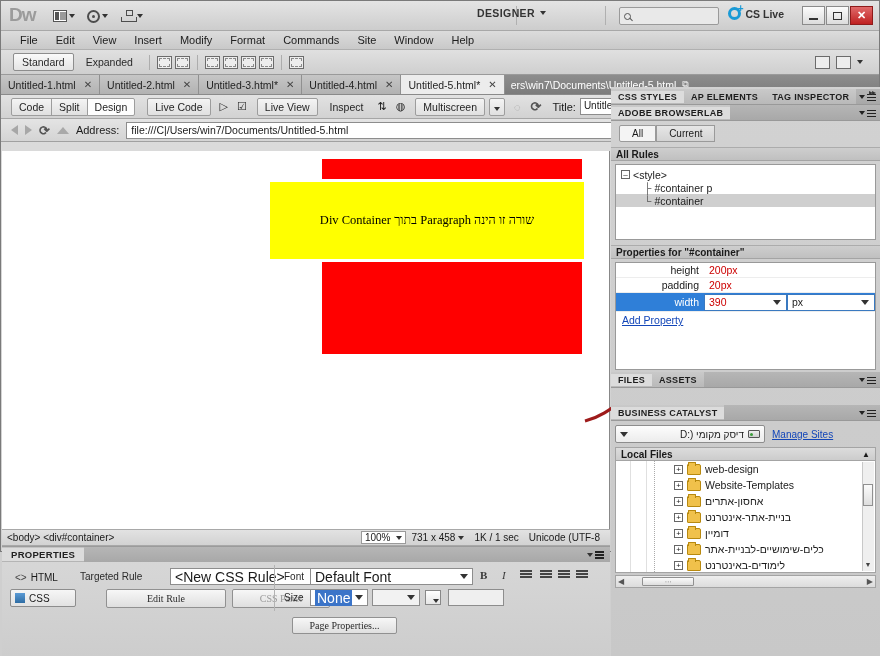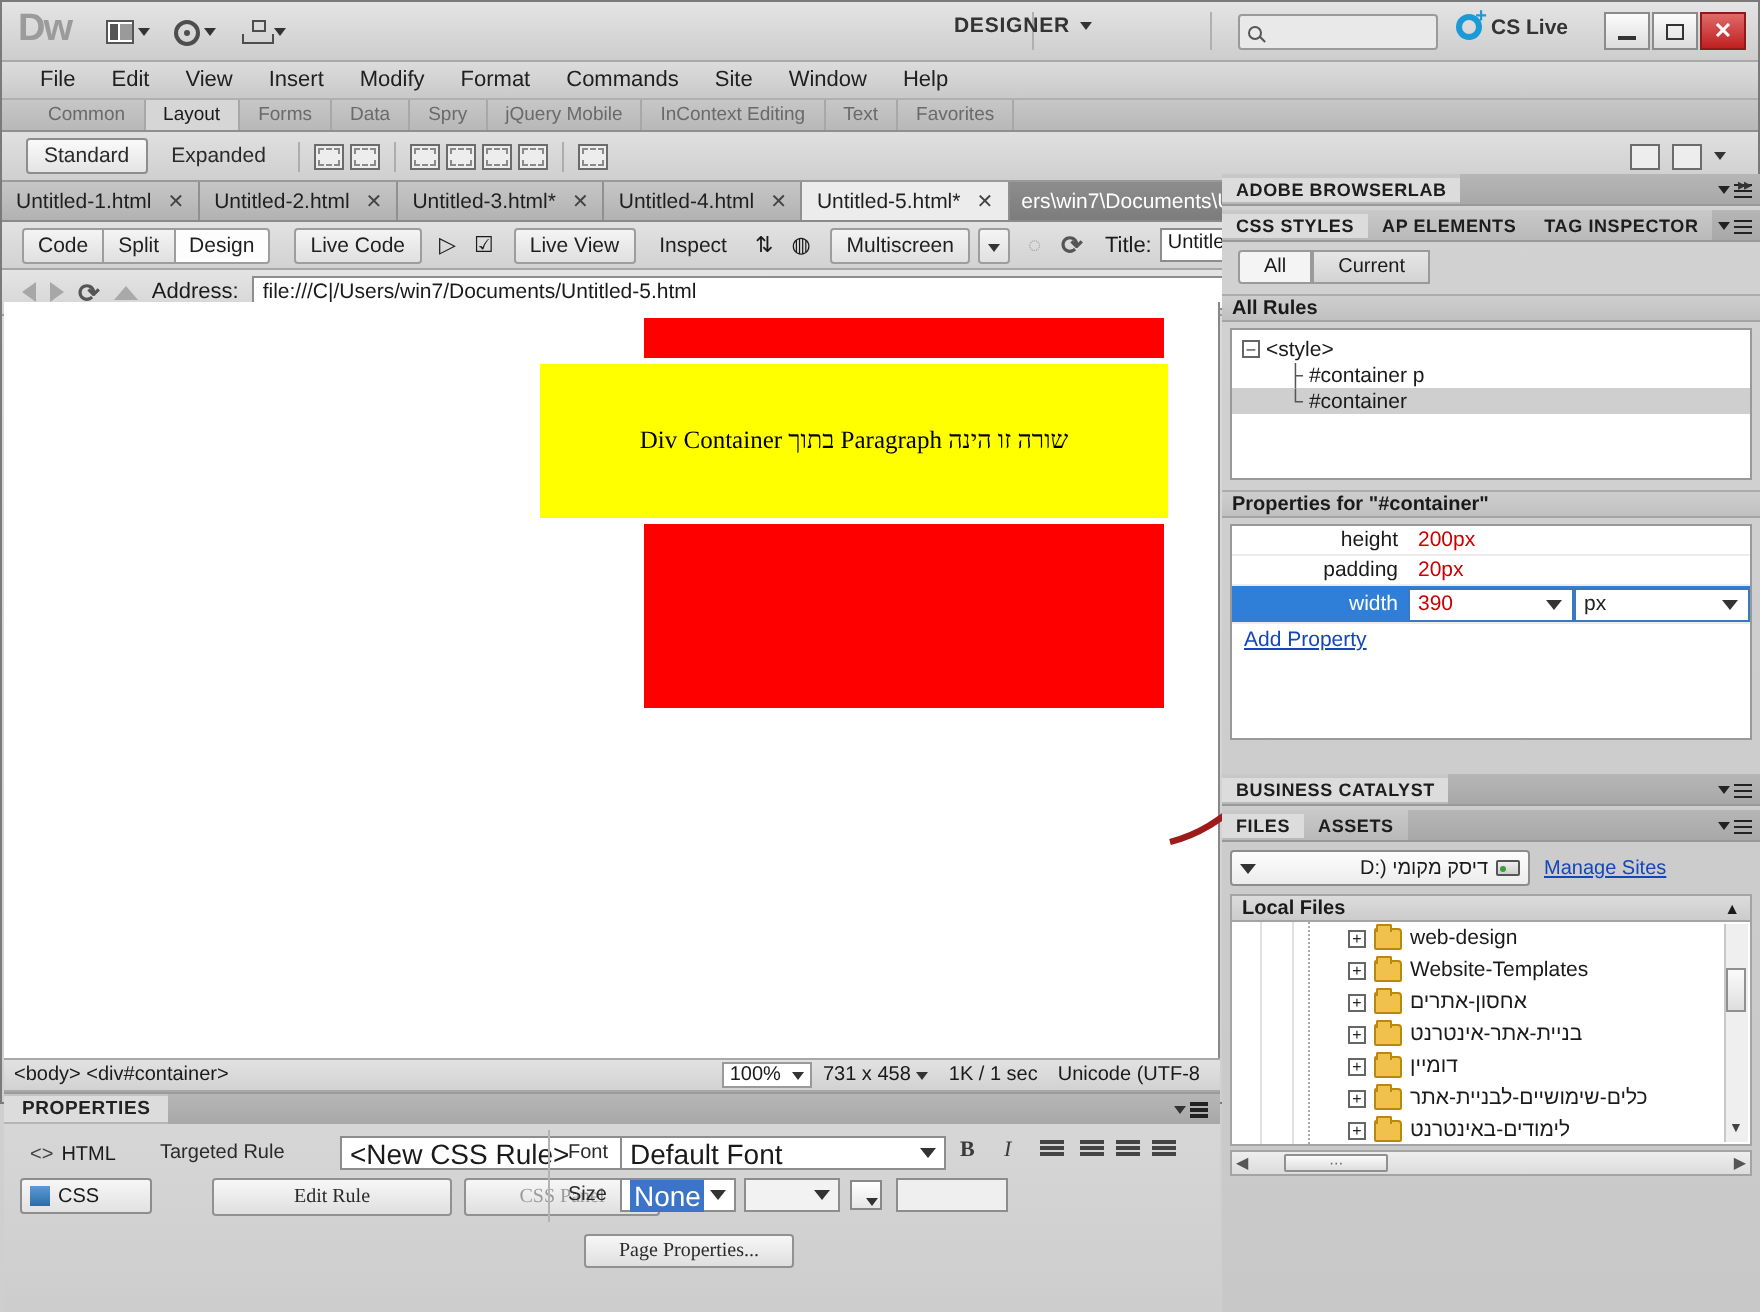--- a/index.html
+++ b/index.html
@@ -221,31 +221,20 @@
     <span>View</span>
     <span>Insert</span>
     <span>Modify</span>
     <span>Format</span>
     <span>Commands</span>
     <span>Site</span>
     <span>Window</span>
     <span>Help</span>
   </div>
 
-  <div class="insertbar">
-    <div class="ibtab">Common</div>
-    <div class="ibtab active">Layout</div>
-    <div class="ibtab">Forms</div>
-    <div class="ibtab">Data</div>
-    <div class="ibtab">Spry</div>
-    <div class="ibtab">jQuery Mobile</div>
-    <div class="ibtab">InContext Editing</div>
-    <div class="ibtab">Text</div>
-    <div class="ibtab">Favorites</div>
-  </div>
 
   <div class="layoutbar">
     <div class="lbtn on">Standard</div>
     <div class="lbtn">Expanded</div>
     <span class="lsep"></span>
     <span class="ico-box">
         <i></i>
       </span>
     <span class="ico-box">
         <i></i>
@@ -433,33 +422,33 @@
           <i></i>
           <i></i>
         </div>
 
       <div class="btn-3d" style="left:290px;top:55px;width:105px;height:17px;">Page Properties...</div>
     </div>
   </div>
 
   <div class="rpanel">
 
-    <div class="panel-bar">
-      <div class="panel-tab active">ADOBE BROWSERLAB</div>
-      <div class="panel-fill"></div>
-      <div class="pmenu">
-        <span class="cv"></span>
-        <span class="lines" style="margin-bottom:4px;"></span>
-      </div>
-    </div>
-
     <div class="panel-bar" style="margin-top:2px;">
       <div class="panel-tab active">CSS STYLES</div>
       <div class="panel-tab">AP ELEMENTS</div>
       <div class="panel-tab">TAG INSPECTOR</div>
+      <div class="panel-fill"></div>
+      <div class="pmenu">
+        <span class="cv"></span>
+        <span class="lines" style="margin-bottom:4px;"></span>
+      </div>
+    </div>
+
+    <div class="panel-bar">
+      <div class="panel-tab active">ADOBE BROWSERLAB</div>
       <div class="panel-fill"></div>
       <div class="pmenu">
         <span class="cv"></span>
         <span class="lines" style="margin-bottom:4px;"></span>
       </div>
     </div>
 
     <div class="seg">
       <div class="on">All</div>
       <div>Current</div>
@@ -505,39 +494,39 @@
             <span class="cv"></span>
           </span>
         </span>
       </div>
       <div class="prow" style="border-bottom:0;">
         <span class="addprop">Add Property</span>
       </div>
       <div style="height:42px;background:#fff;"></div>
     </div>
 
-    <div class="panel-bar" style="margin-top:17px;">
-      <div class="panel-tab active">BUSINESS CATALYST</div>
-      <div class="panel-fill"></div>
-      <div class="pmenu">
-        <span class="cv"></span>
-        <span class="lines" style="margin-bottom:4px;"></span>
-      </div>
-    </div>
-
     <div class="panel-bar" style="margin-top:2px;">
       <div class="panel-tab active">FILES</div>
       <div class="panel-tab">ASSETS</div>
       <div class="panel-fill"></div>
       <div class="pmenu">
         <span class="cv"></span>
         <span class="lines" style="margin-bottom:4px;"></span>
       </div>
     </div>
 
+    <div class="panel-bar" style="margin-top:17px;">
+      <div class="panel-tab active">BUSINESS CATALYST</div>
+      <div class="panel-fill"></div>
+      <div class="pmenu">
+        <span class="cv"></span>
+        <span class="lines" style="margin-bottom:4px;"></span>
+      </div>
+    </div>
+
     <div class="sitebar">
       <div class="sitesel">
         <span class="drvico"></span>
         <span>דיסק מקומי (:D</span>
         <span class="cv"></span>
       </div>
       <span class="mansites">Manage Sites</span>
     </div>
 
     <div class="lf-head">

